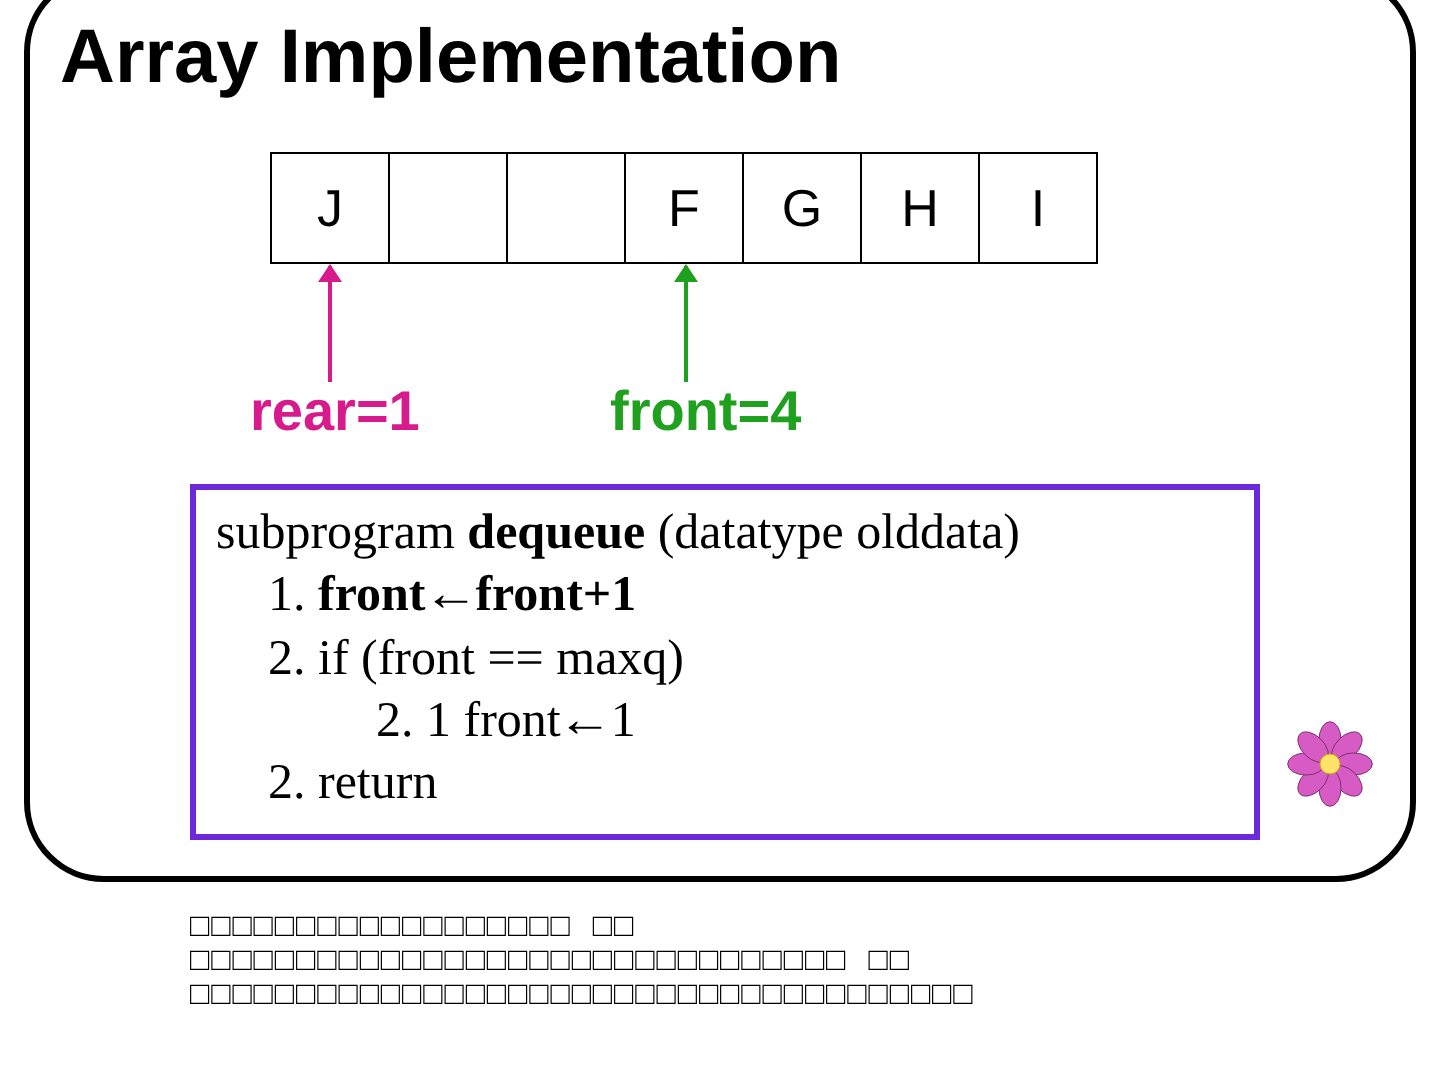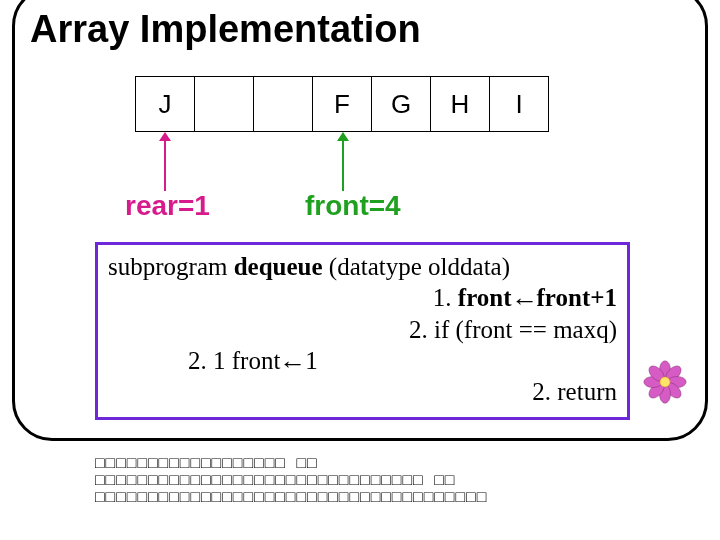--- a/index.html
+++ b/index.html
@@ -107,21 +107,21 @@
     left: 95px;
     top: 242px;
     width: 535px;
     border: 3px solid #6d28d9;
     padding: 6px 10px 10px 10px;
     font-size: 25px;
     line-height: 1.25;
     box-sizing: border-box;
   }
   .codebox .bold { font-weight: 700; }
-  .codebox .indent1 { padding-left: 26px; text-align: right; }
+  .codebox .indent1 { padding-left: 26px; }
   .codebox .indent2 { padding-left: 80px; }
   .arrow-glyph {
     display: inline-block;
     font-weight: 700;
     transform: scaleX(1.1);
   }
 
   .footer-glyphs {
     position: absolute;
     left: 95px;

